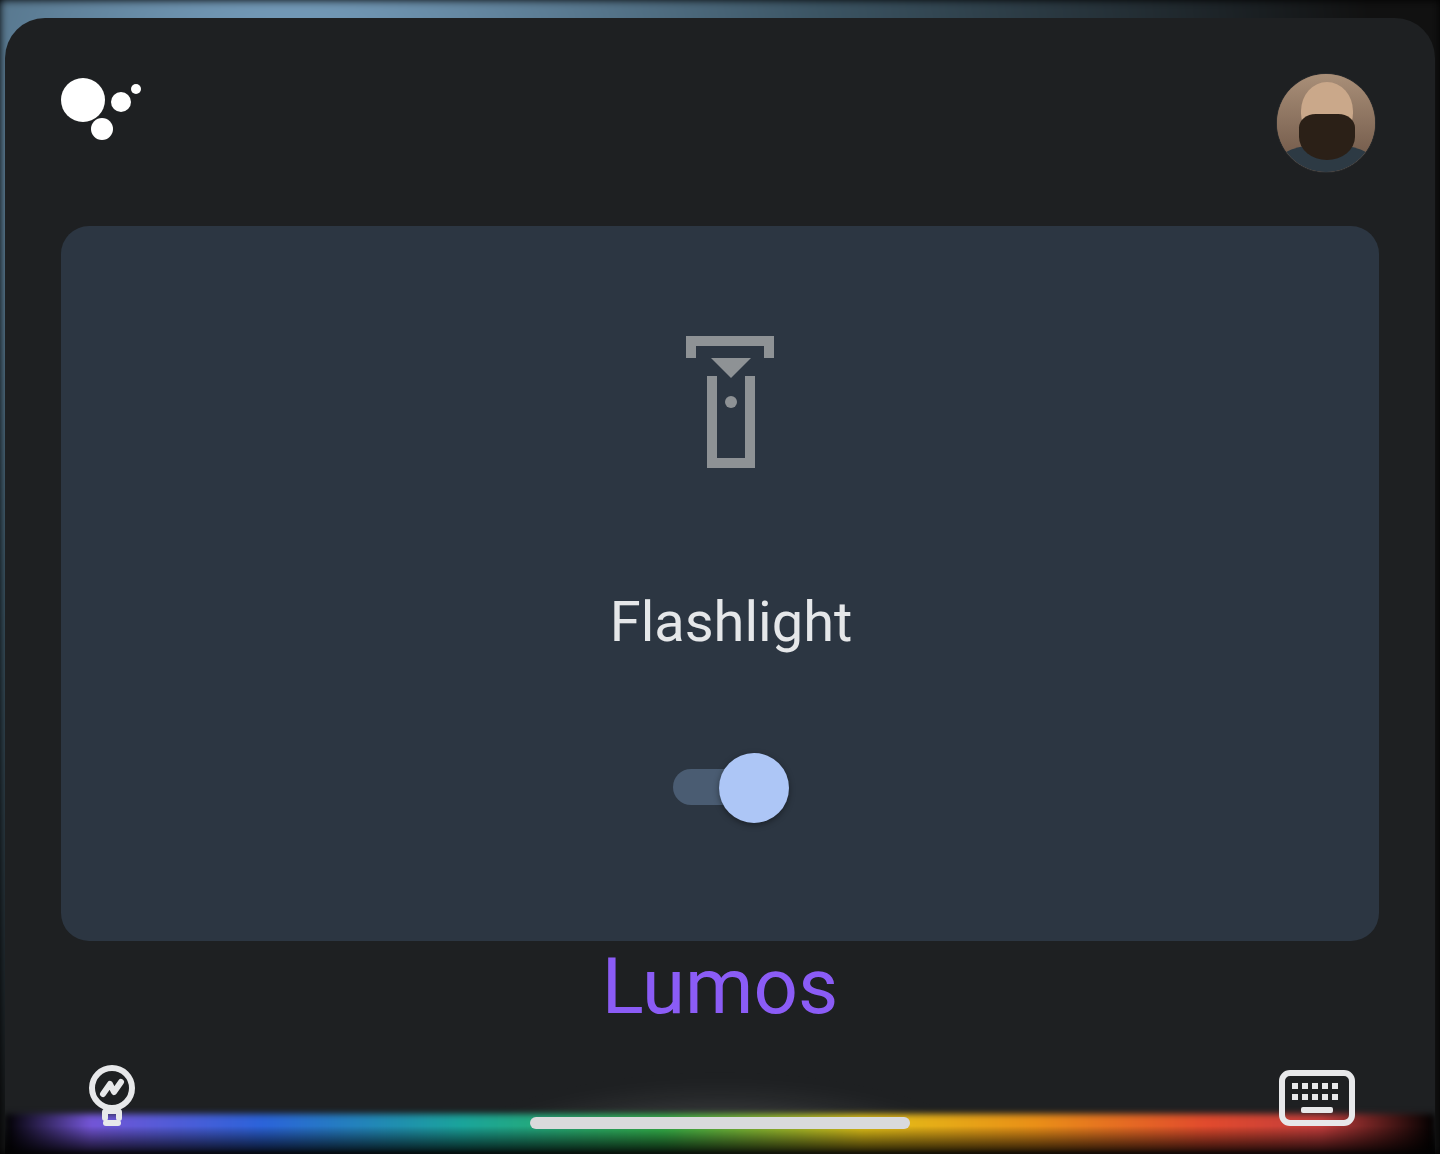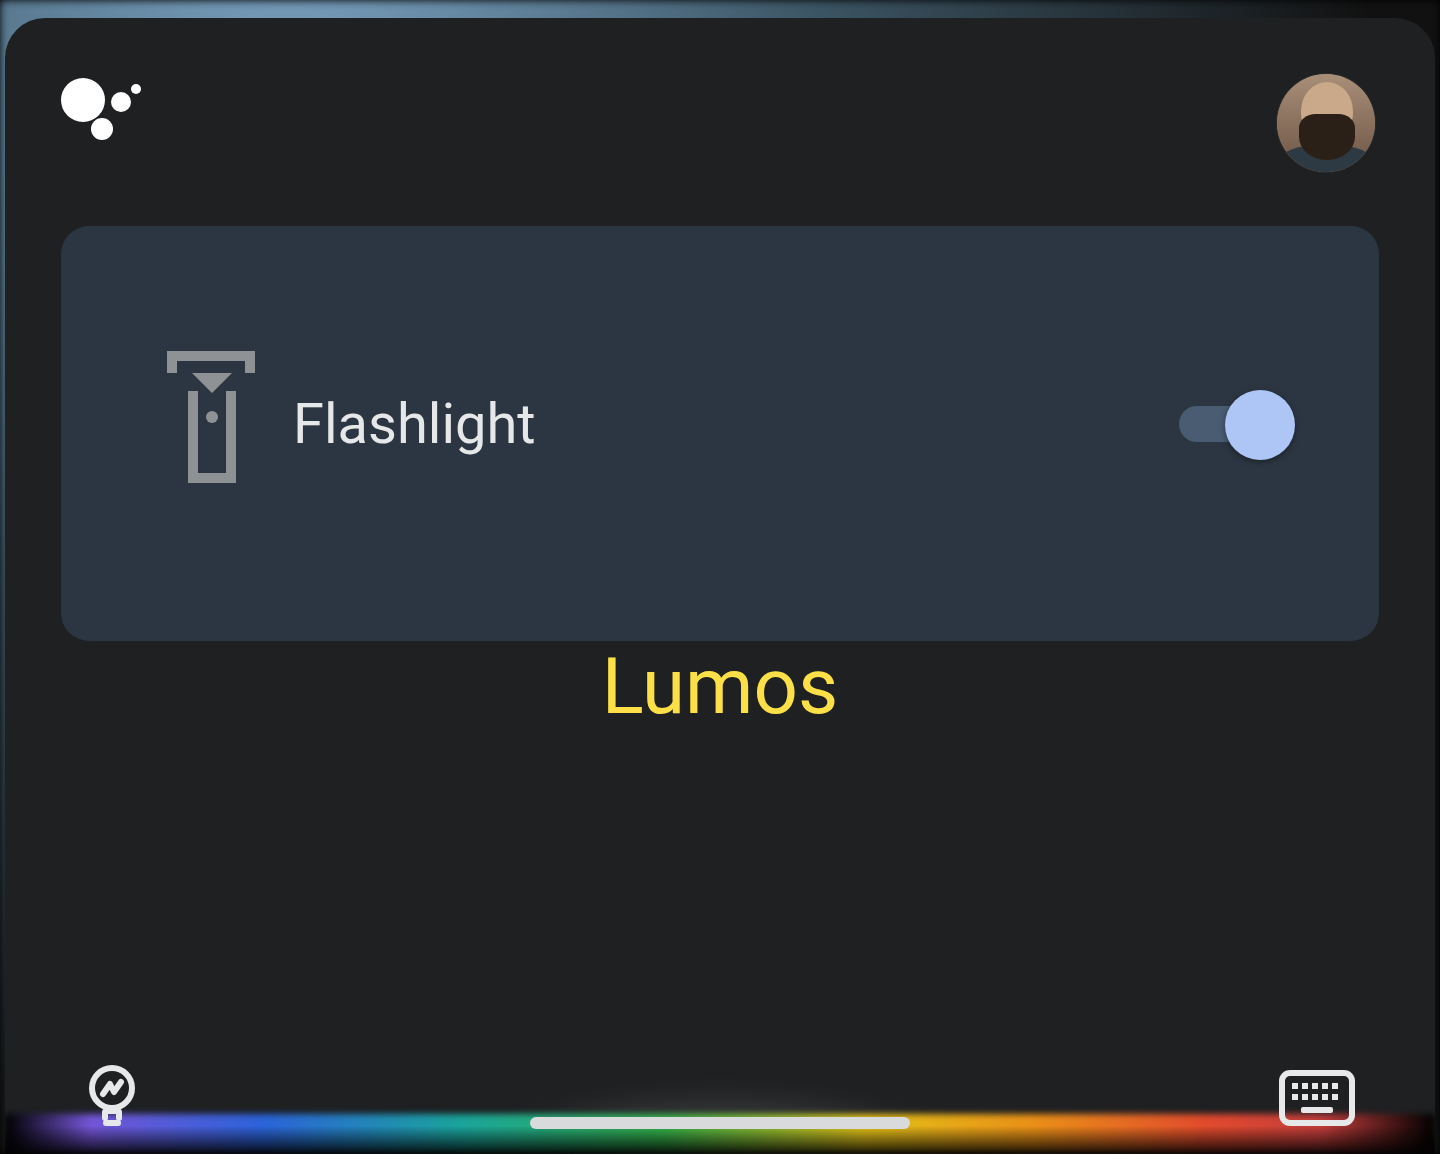--- a/index.html
+++ b/index.html
@@ -52,22 +52,23 @@
     .avatar .beard { position:absolute; left:22px; top:40px; width:56px; height:46px;
       border-radius:30% 30% 50% 50%; background:#2b2017; }
     .avatar .shirt { position:absolute; left:0; bottom:-10px; width:100%; height:38px;
       background:#2d3a44; border-radius:50% 50% 0 0; }
     
     .card {
       margin:54px 56px 0 56px;
       background:#2c3642;
       border-radius:28px;
       padding:110px 84px 130px 106px;
-      display:flex; align-items:center; gap:36px;
+      display:flex; align-items:center; gap:108px;
       min-height:415px;
+      flex-direction:column;
     }
     .flash-icon { width:90px; height:145px; position:relative; flex:0 0 auto; }
     .flash-head {
       width:88px; height:22px; border:10px solid #8e9295; border-bottom:none;
     }
     .flash-neck {
       width:0; height:0; margin:0 auto;
       border-left:20px solid transparent;
       border-right:20px solid transparent;
       border-top:20px solid #8e9295;
@@ -93,21 +94,21 @@
       background:#4a5c72;
     }
     .toggle-thumb {
       position:absolute; right:0; top:-10px; width:70px; height:70px; border-radius:50%;
       background:#adc6f6;
       box-shadow:0 2px 6px rgba(0,0,0,.4);
     }
     
     .transcript {
       text-align:center;
-      color:#fde047;
+      color:#8b5cf6;
       font-size:78px;
       font-weight:400;
     }
     
     .footer {
       margin-top:auto;
       display:flex; justify-content:space-between; align-items:center;
       padding:0 80px 20px 80px;
       position:relative;
       z-index:3;

